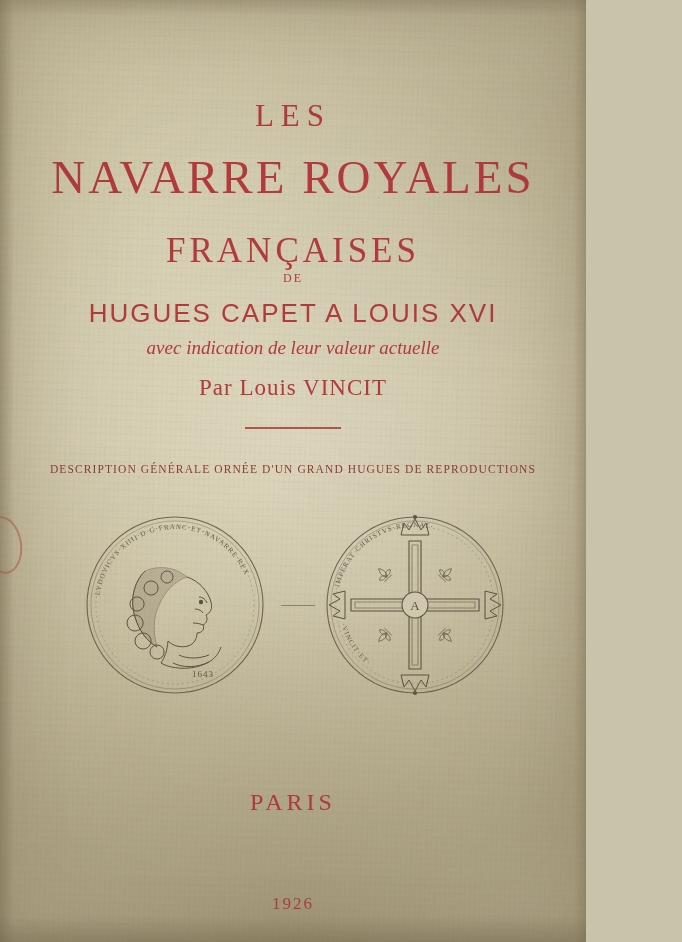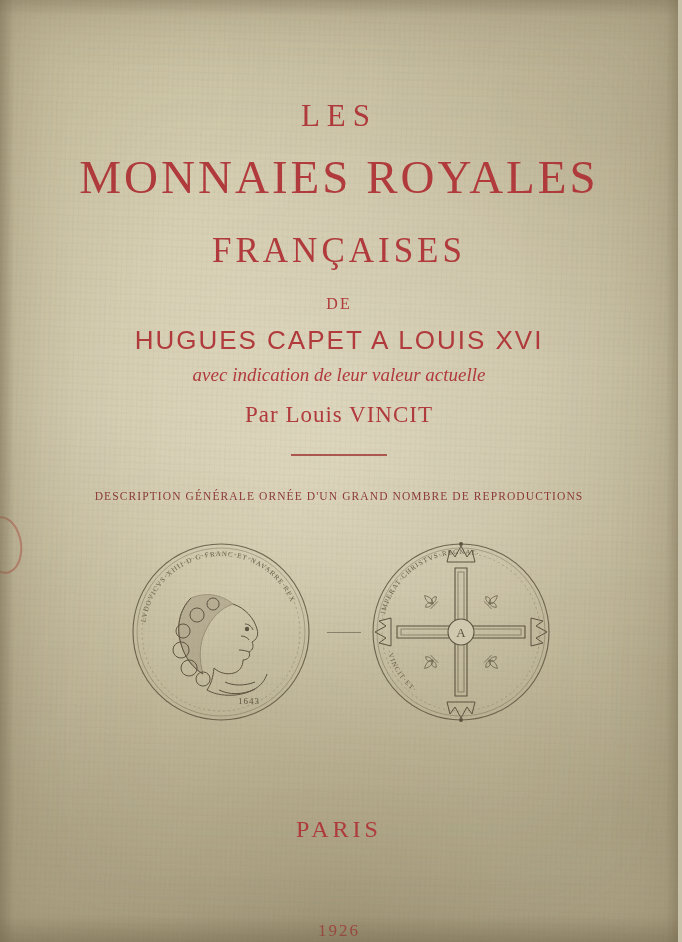--- a/index.html
+++ b/index.html
@@ -9,21 +9,21 @@
   body {
     width: 682px;
     height: 942px;
     overflow: hidden;
     font-family: "Liberation Serif", serif;
     background: #c9c3ab;
   }
 
   #page {
     position: relative;
-    width: 678px;
+    width: 586px;
     height: 942px;
     background:
       radial-gradient(ellipse 70% 55% at 48% 42%, #ddd7bf 0%, #d6cfb5 45%, #cdc5a9 70%, #c3bb9f 100%);
     overflow: hidden;
   }
 
   
   #page::before {
     content: "";
     position: absolute;
@@ -89,22 +89,21 @@
 
   .t-francaises {
     margin-top: 27px;
     font-size: 35px;
     letter-spacing: 4px;
     color: #b03a3c;
     font-family: "Liberation Serif", serif;
   }
 
   .t-de {
-    margin-top: 24px;
-    font-size: 16px;
+    font-size: 12px;
     letter-spacing: 2px;
     color: #b03a3c;
   }
 
   .t-subtitle {
     margin-top: 12px;
     font-size: 26px;
     letter-spacing: 2px;
     color: #b03a3c;
     font-family: Liberation Sans, sans-serif;
@@ -233,35 +232,35 @@
 <body>
 
 <div id="page">
 
   <div class="pencil-mark"></div>
 
   <div class="content">
 
     <div class="t-les">LES</div>
 
-    <div class="t-main">MONNAIES ROYALES</div>
+    <div class="t-main">NAVARRE ROYALES</div>
 
     <div class="t-francaises">FRANÇAISES</div>
 
     <div class="t-de">DE</div>
 
     <div class="t-subtitle">HUGUES CAPET A LOUIS XVI</div>
 
     <div class="t-note">avec indication de leur valeur actuelle</div>
 
     <div class="t-author">Par Louis VINCIT</div>
 
     <div class="rule"></div>
 
-    <div class="t-desc">DESCRIPTION GÉNÉRALE ORNÉE D'UN GRAND NOMBRE DE REPRODUCTIONS</div>
+    <div class="t-desc">DESCRIPTION GÉNÉRALE ORNÉE D'UN GRAND HUGUES DE REPRODUCTIONS</div>
 
     <div class="coins">
 
       <div class="coin-connector"></div>
 
       <svg class="coin left" viewBox="0 0 200 200">
         <defs>
           <path id="obvArcTop" d="M 100,186 m -80,0 a 80,80 0 1,1 160,0"></path>
           <path id="obvArcPath" d="M 24,100 a 76,76 0 1,1 152,0"></path>
         </defs>

